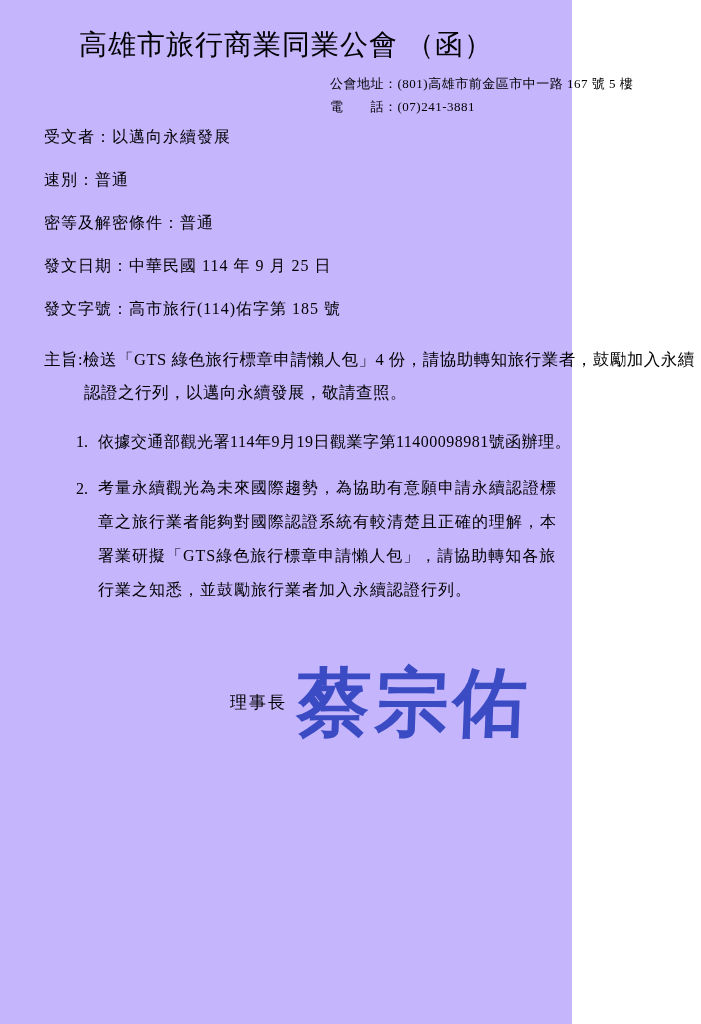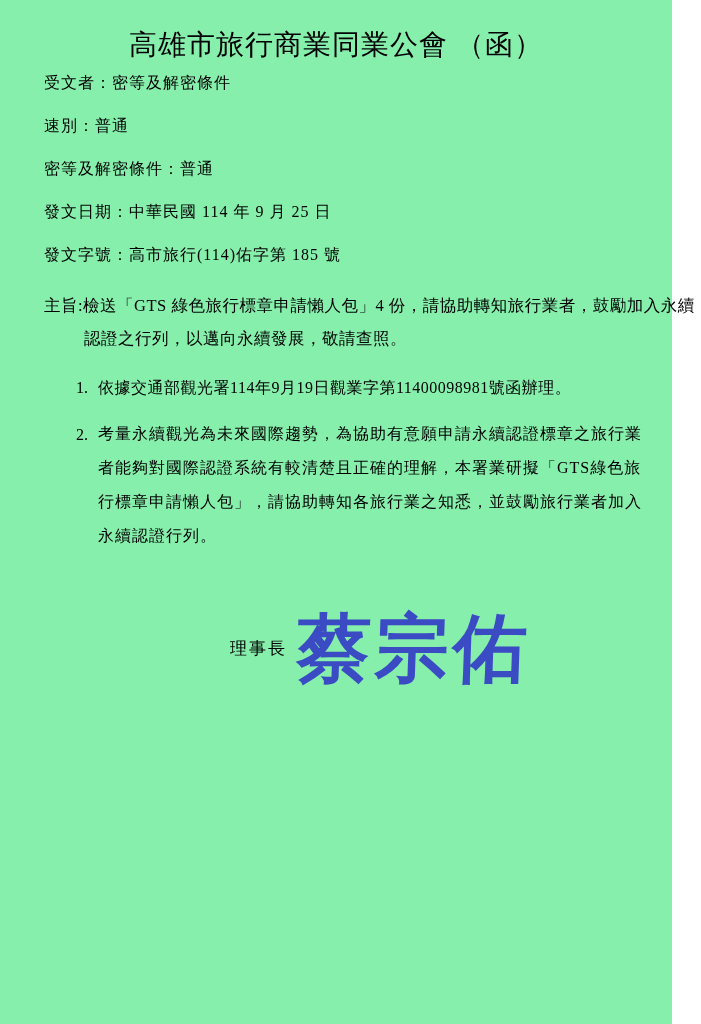--- a/index.html
+++ b/index.html
@@ -3,21 +3,21 @@
 <meta charset="utf-8">
 <style>
   html, body { margin: 0; padding: 0; }
   body {
     width: 701px; height: 1024px;
     background: #ffffff;
     font-family: "Liberation Serif", "DejaVu Serif", serif;
     color: #000000;
     overflow: hidden;
   }
-  .page { position: relative; width: 672px; height: 1024px; background: #86efac; }
+  .page { position: relative; width: 572px; height: 1024px; background: #c4b5fd; }
 
   .doc-title {
     padding-top: 26px;
     text-align: center;
     font-size: 28px;
     letter-spacing: 1px;
     white-space: nowrap;
   }
 
   .contact {
@@ -80,24 +80,28 @@
     white-space: nowrap;
   }
 </style>
 </head>
 <body>
 
 <div class="page">
 
   <div class="doc-title">高雄市旅行商業同業公會 （函）</div>
 
+  <div class="contact">
+    <div>公會地址：(801)高雄市前金區市中一路 167 號 5 樓</div>
+    <div>電　　話：(07)241-3881</div>
+  </div>
 
   <div class="fields">
     <div class="field-row">
-      <span>受文者：</span><span>密等及解密條件</span>
+      <span>受文者：</span><span>以邁向永續發展</span>
     </div>
     <div class="field-row">
       <span>速別：</span><span>普通</span>
     </div>
     <div class="field-row">
       <span>密等及解密條件：</span><span>普通</span>
     </div>
     <div class="field-row">
       <span>發文日期：</span><span>中華民國 114 年 9 月 25 日</span>
     </div>

